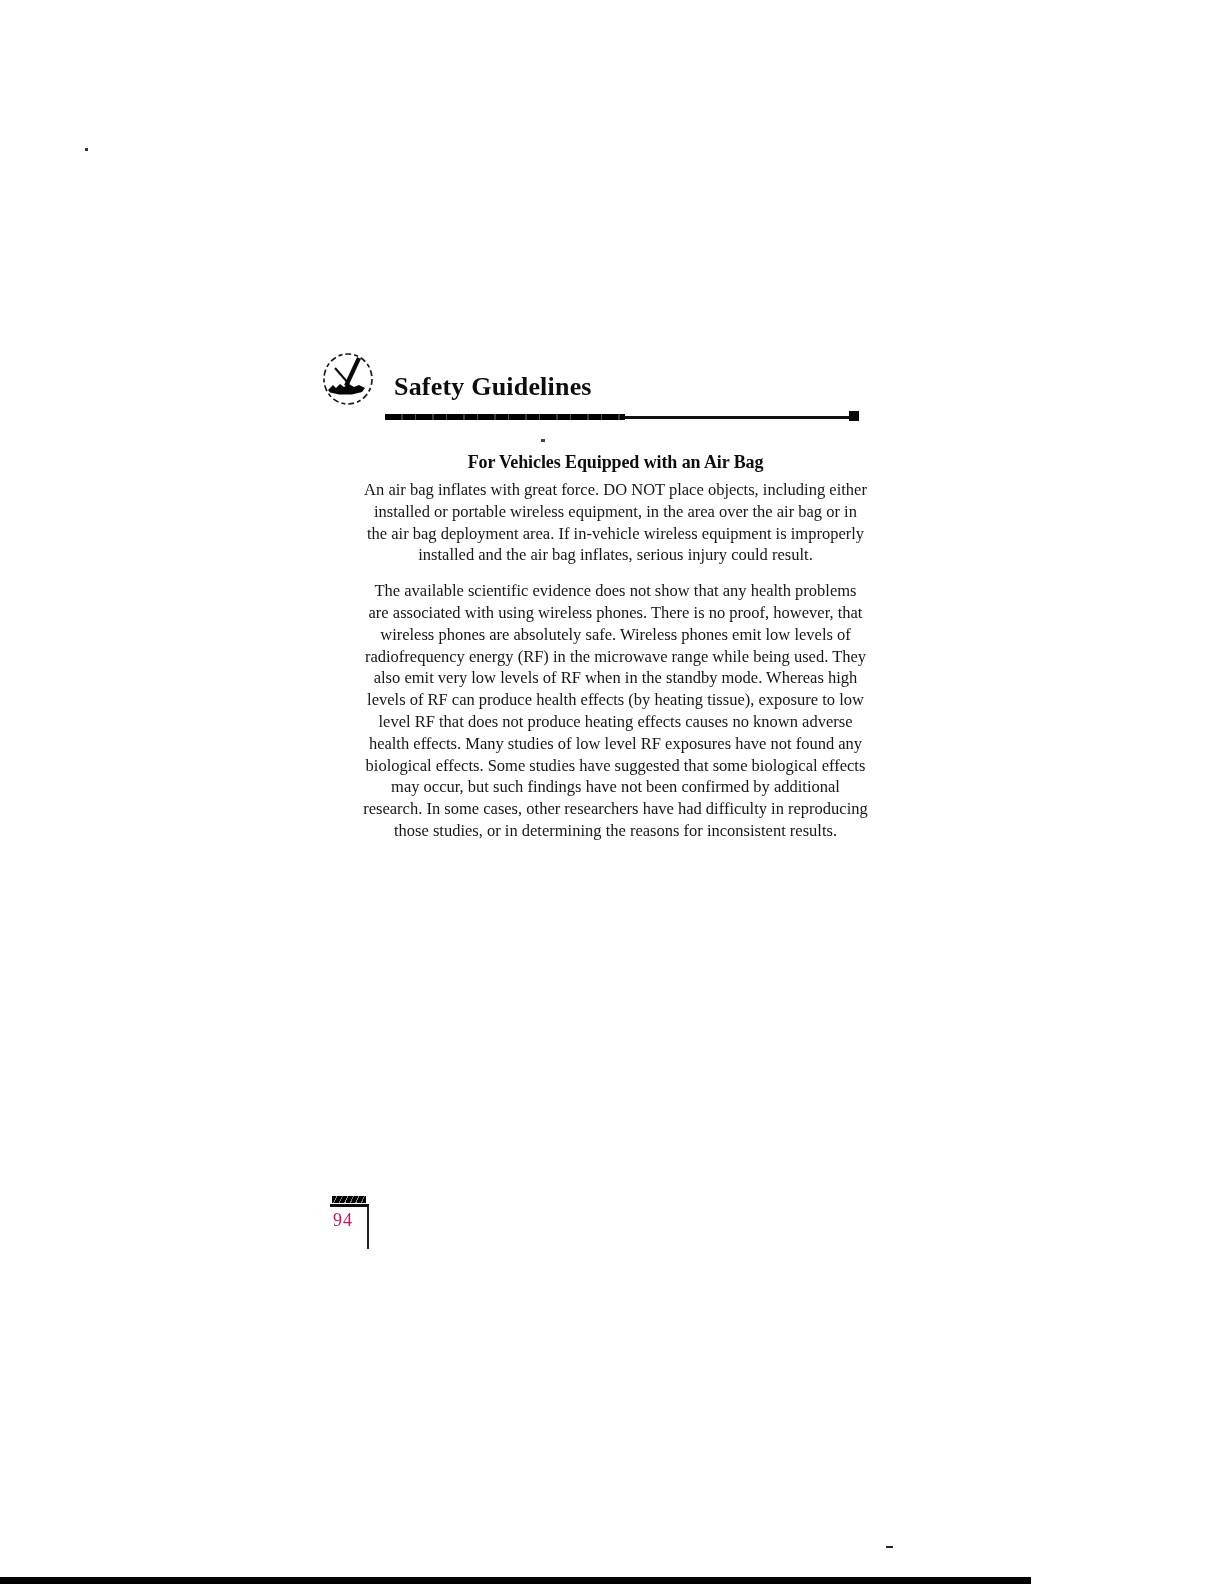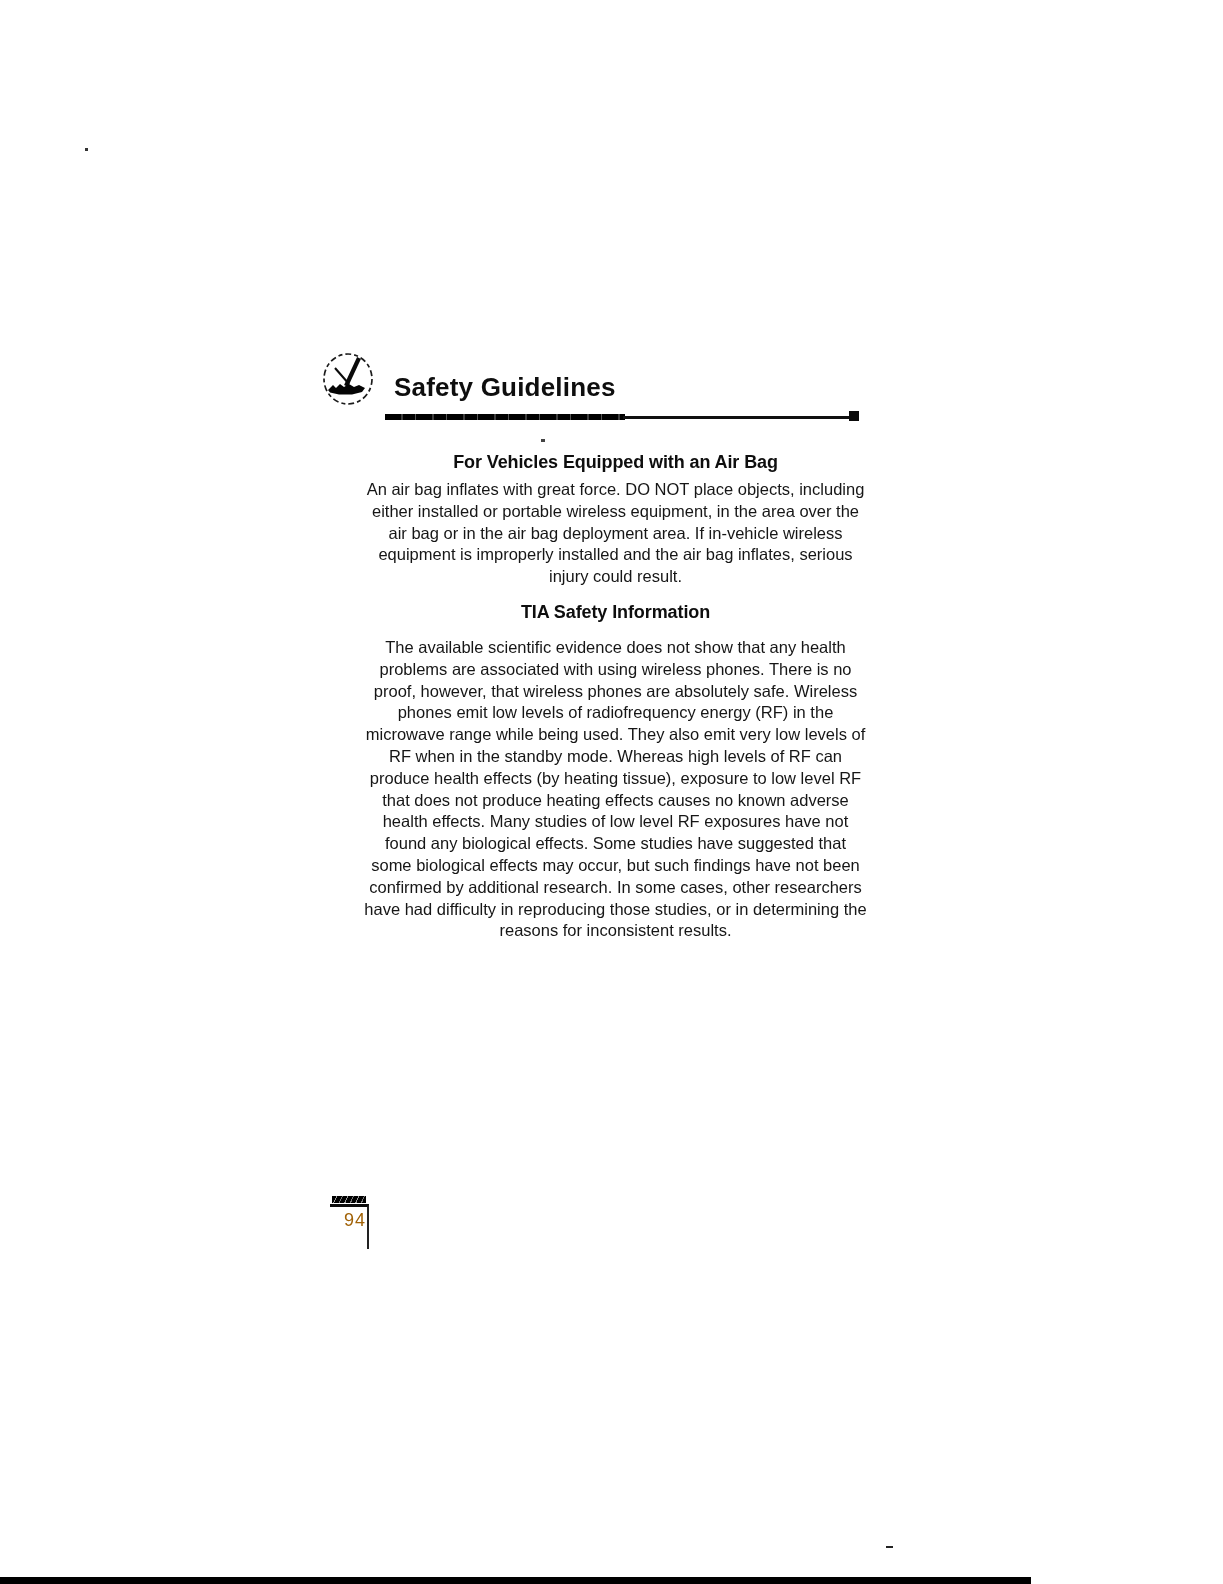--- a/index.html
+++ b/index.html
@@ -1,20 +1,20 @@
 <!DOCTYPE html>
 <html><head>
 <meta charset="utf-8">
 <style>
   html, body { margin:0; padding:0; background:#fff; }
   .page {
     position:relative;
     width:1031px; height:1584px;
     background:#ffffff;
-    font-family:Liberation Sans, sans-serif;
+    font-family:Liberation Serif, serif;
     color:#141414;
     overflow:hidden;
   }
 
   
   .header-icon { position:absolute; left:320px; top:350px; width:56px; height:58px; }
   .page-title {
     position:absolute; left:394px; top:372px; margin:0;
     font-size:26px; font-weight:700; color:#0e0e0e; letter-spacing:0.2px;
   }
@@ -43,21 +43,21 @@
   
   .tab-stripe {
     position:absolute; left:332px; top:1196px; width:34px; height:7px;
     background:repeating-linear-gradient(115deg,#000 0 4px,#9a9a9a 4px 5px,#000 5px 9px,#777 9px 10px);
   }
   .num-box {
     position:absolute; left:330px; top:1204px; width:37px; height:42px;
     border-top:3px solid #0c0c0c; border-right:2px solid #222;
   }
   .page-num {
-    position:absolute; left:344px; top:1210px; font-size:18px; color:#a16207;
+    position:absolute; left:333px; top:1210px; font-size:18px; color:#be185d;
     letter-spacing:1px;
   }
 
   
   .bottom-bar { position:absolute; left:0; top:1577px; width:1223px; height:7px; background:#000; }
   .dot-a { position:absolute; left:85px;  top:148px;  width:3px; height:3px; background:#333; }
   .dot-b { position:absolute; left:541px; top:439px;  width:4px; height:3px; background:#444; }
   .dash-a{ position:absolute; left:886px; top:1546px; width:7px; height:2px; background:#222; }
 </style>
 </head>
@@ -79,21 +79,20 @@
   <div class="rule-endcap"></div>
 
   <main class="content">
 
     <section>
       <h2>For Vehicles Equipped with an Air Bag</h2>
       <p>An air bag inflates with great force. DO NOT place objects, including either installed or portable wireless equipment, in the area over the air bag or in the air bag deployment area. If in-vehicle wireless equipment is improperly installed and the air bag inflates, serious injury could result.</p>
     </section>
 
     <section>
-      <h2>TIA Safety Information</h2>
     </section>
 
     <section>
       <p>The available scientific evidence does not show that any health problems are associated with using wireless phones. There is no proof, however, that wireless phones are absolutely safe. Wireless phones emit low levels of radiofrequency energy (RF) in the microwave range while being used. They also emit very low levels of RF when in the standby mode. Whereas high levels of RF can produce health effects (by heating tissue), exposure to low level RF that does not produce heating effects causes no known adverse health effects. Many studies of low level RF exposures have not found any biological effects. Some studies have suggested that some biological effects may occur, but such findings have not been confirmed by additional research. In some cases, other researchers have had difficulty in reproducing those studies, or in determining the reasons for inconsistent results.</p>
     </section>
 
   </main>
 
   <div class="tab-stripe"></div>
   <div class="num-box"></div>

